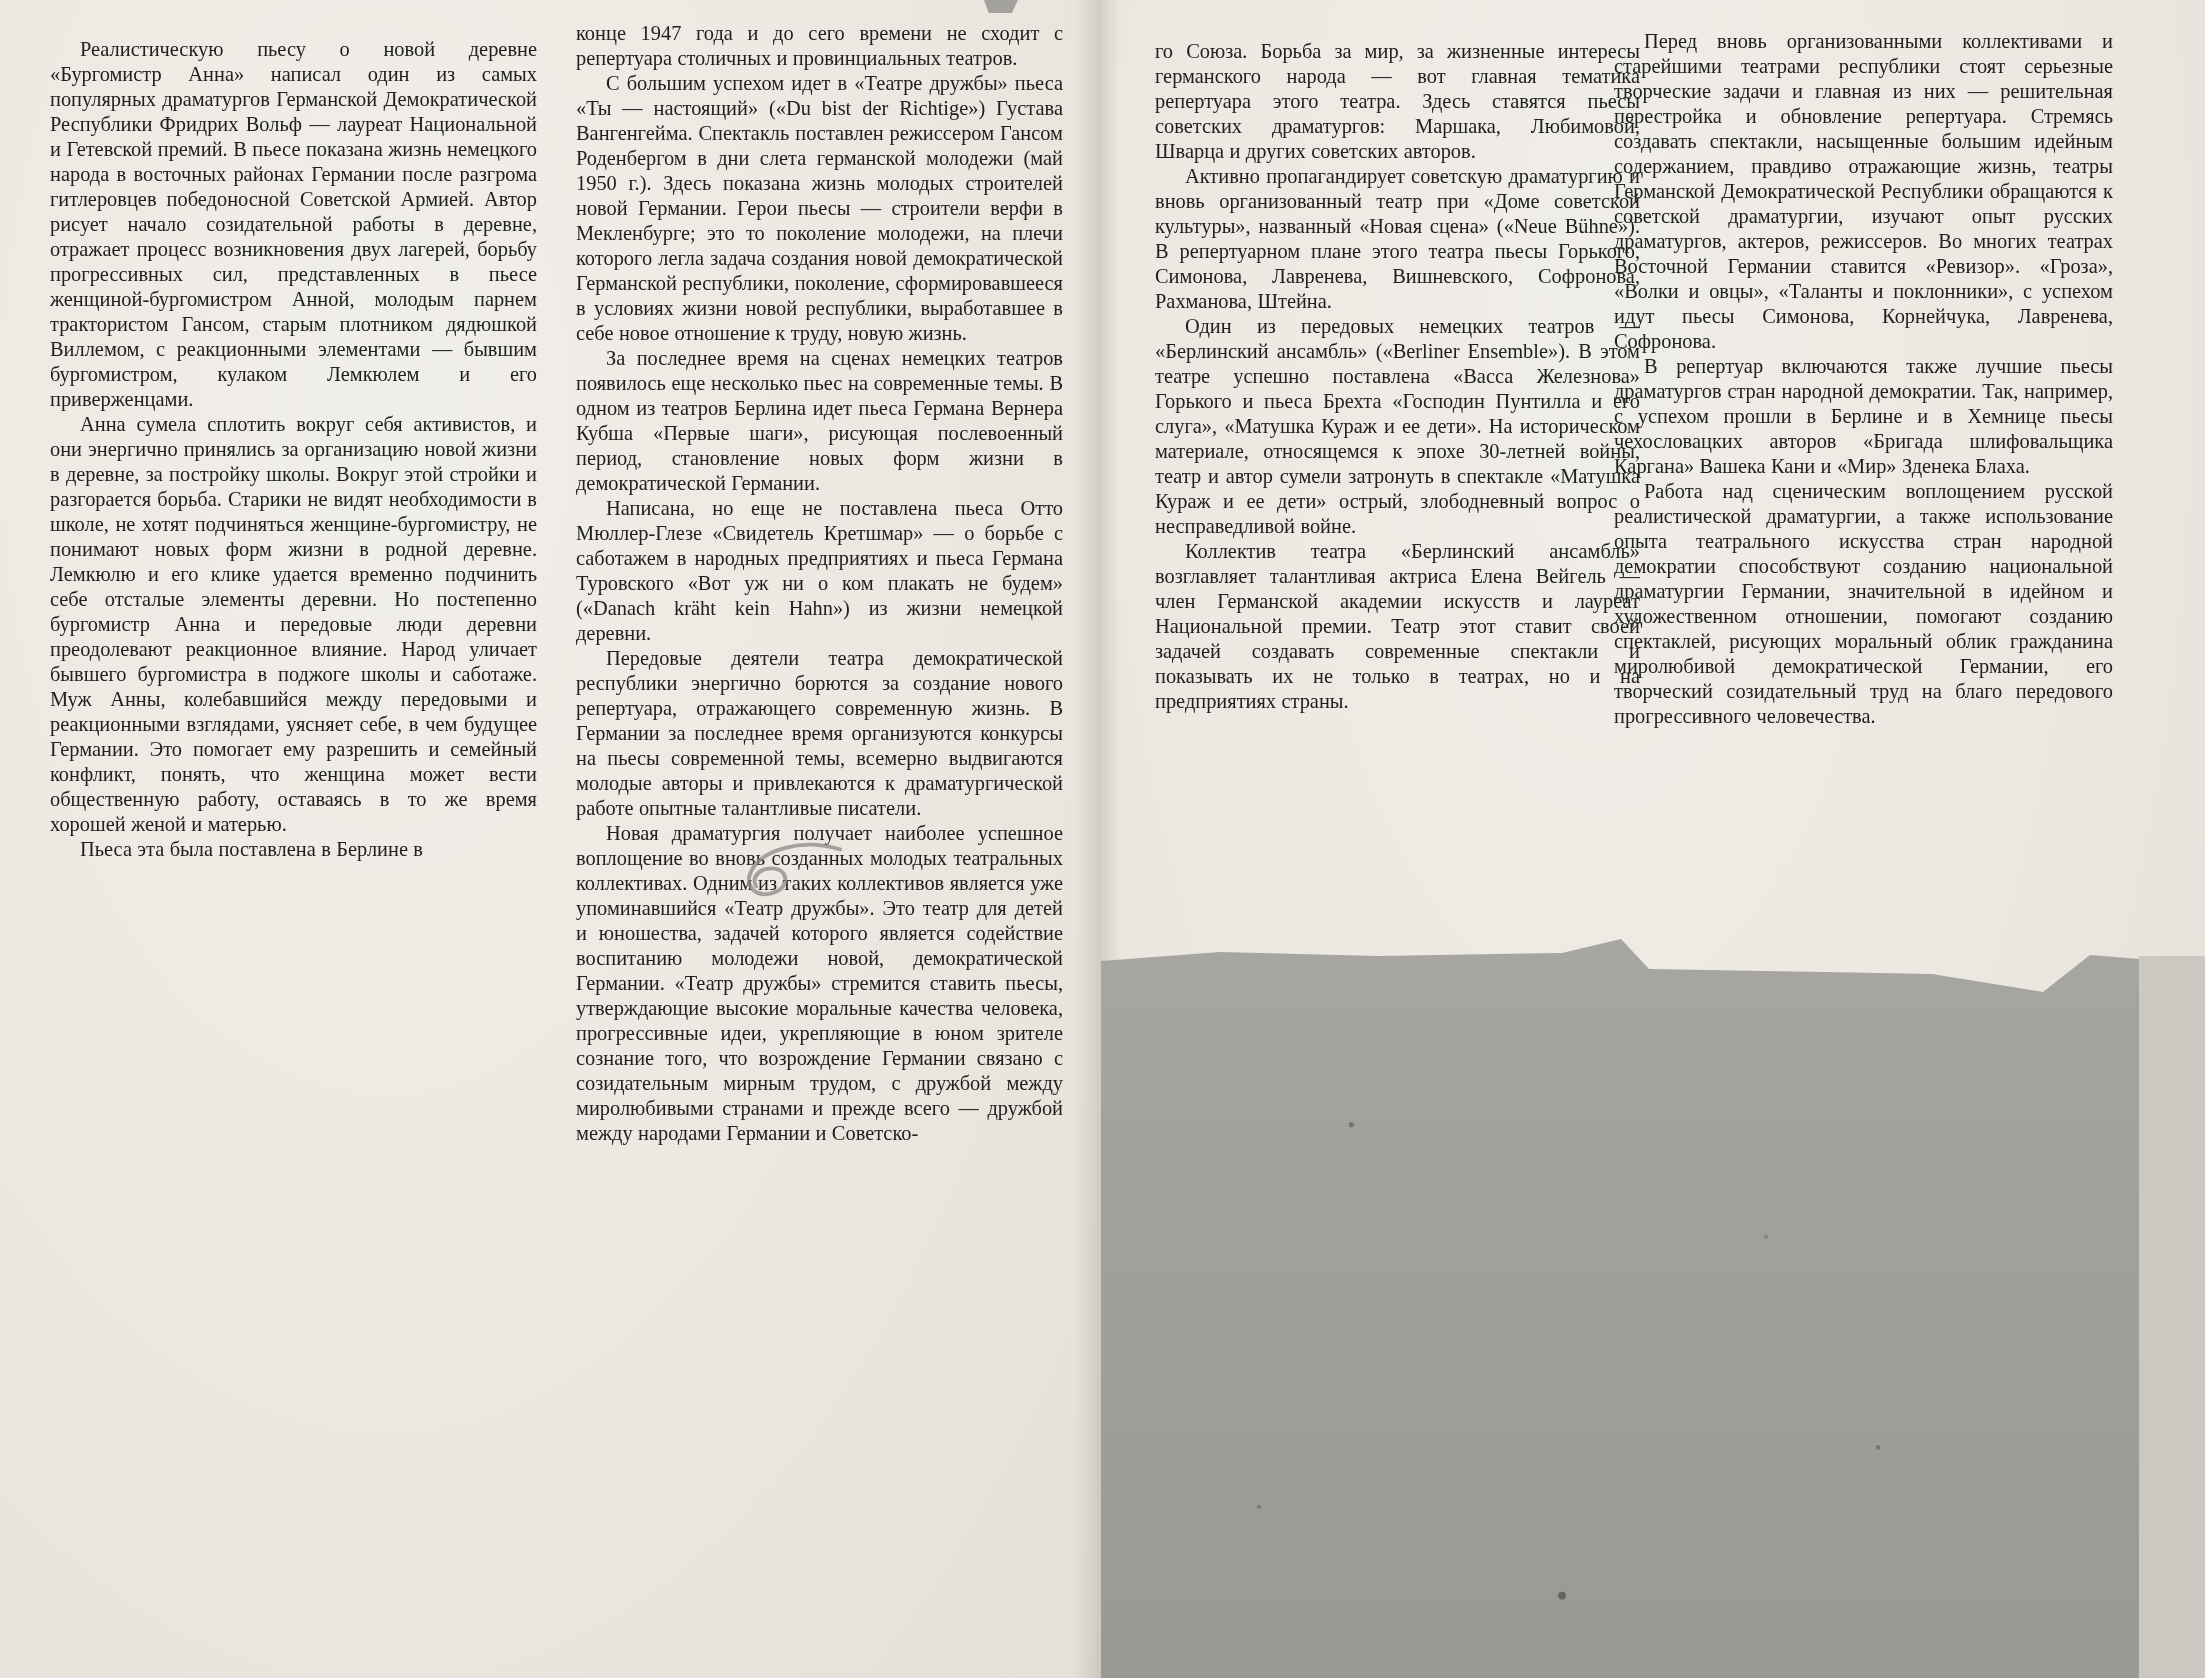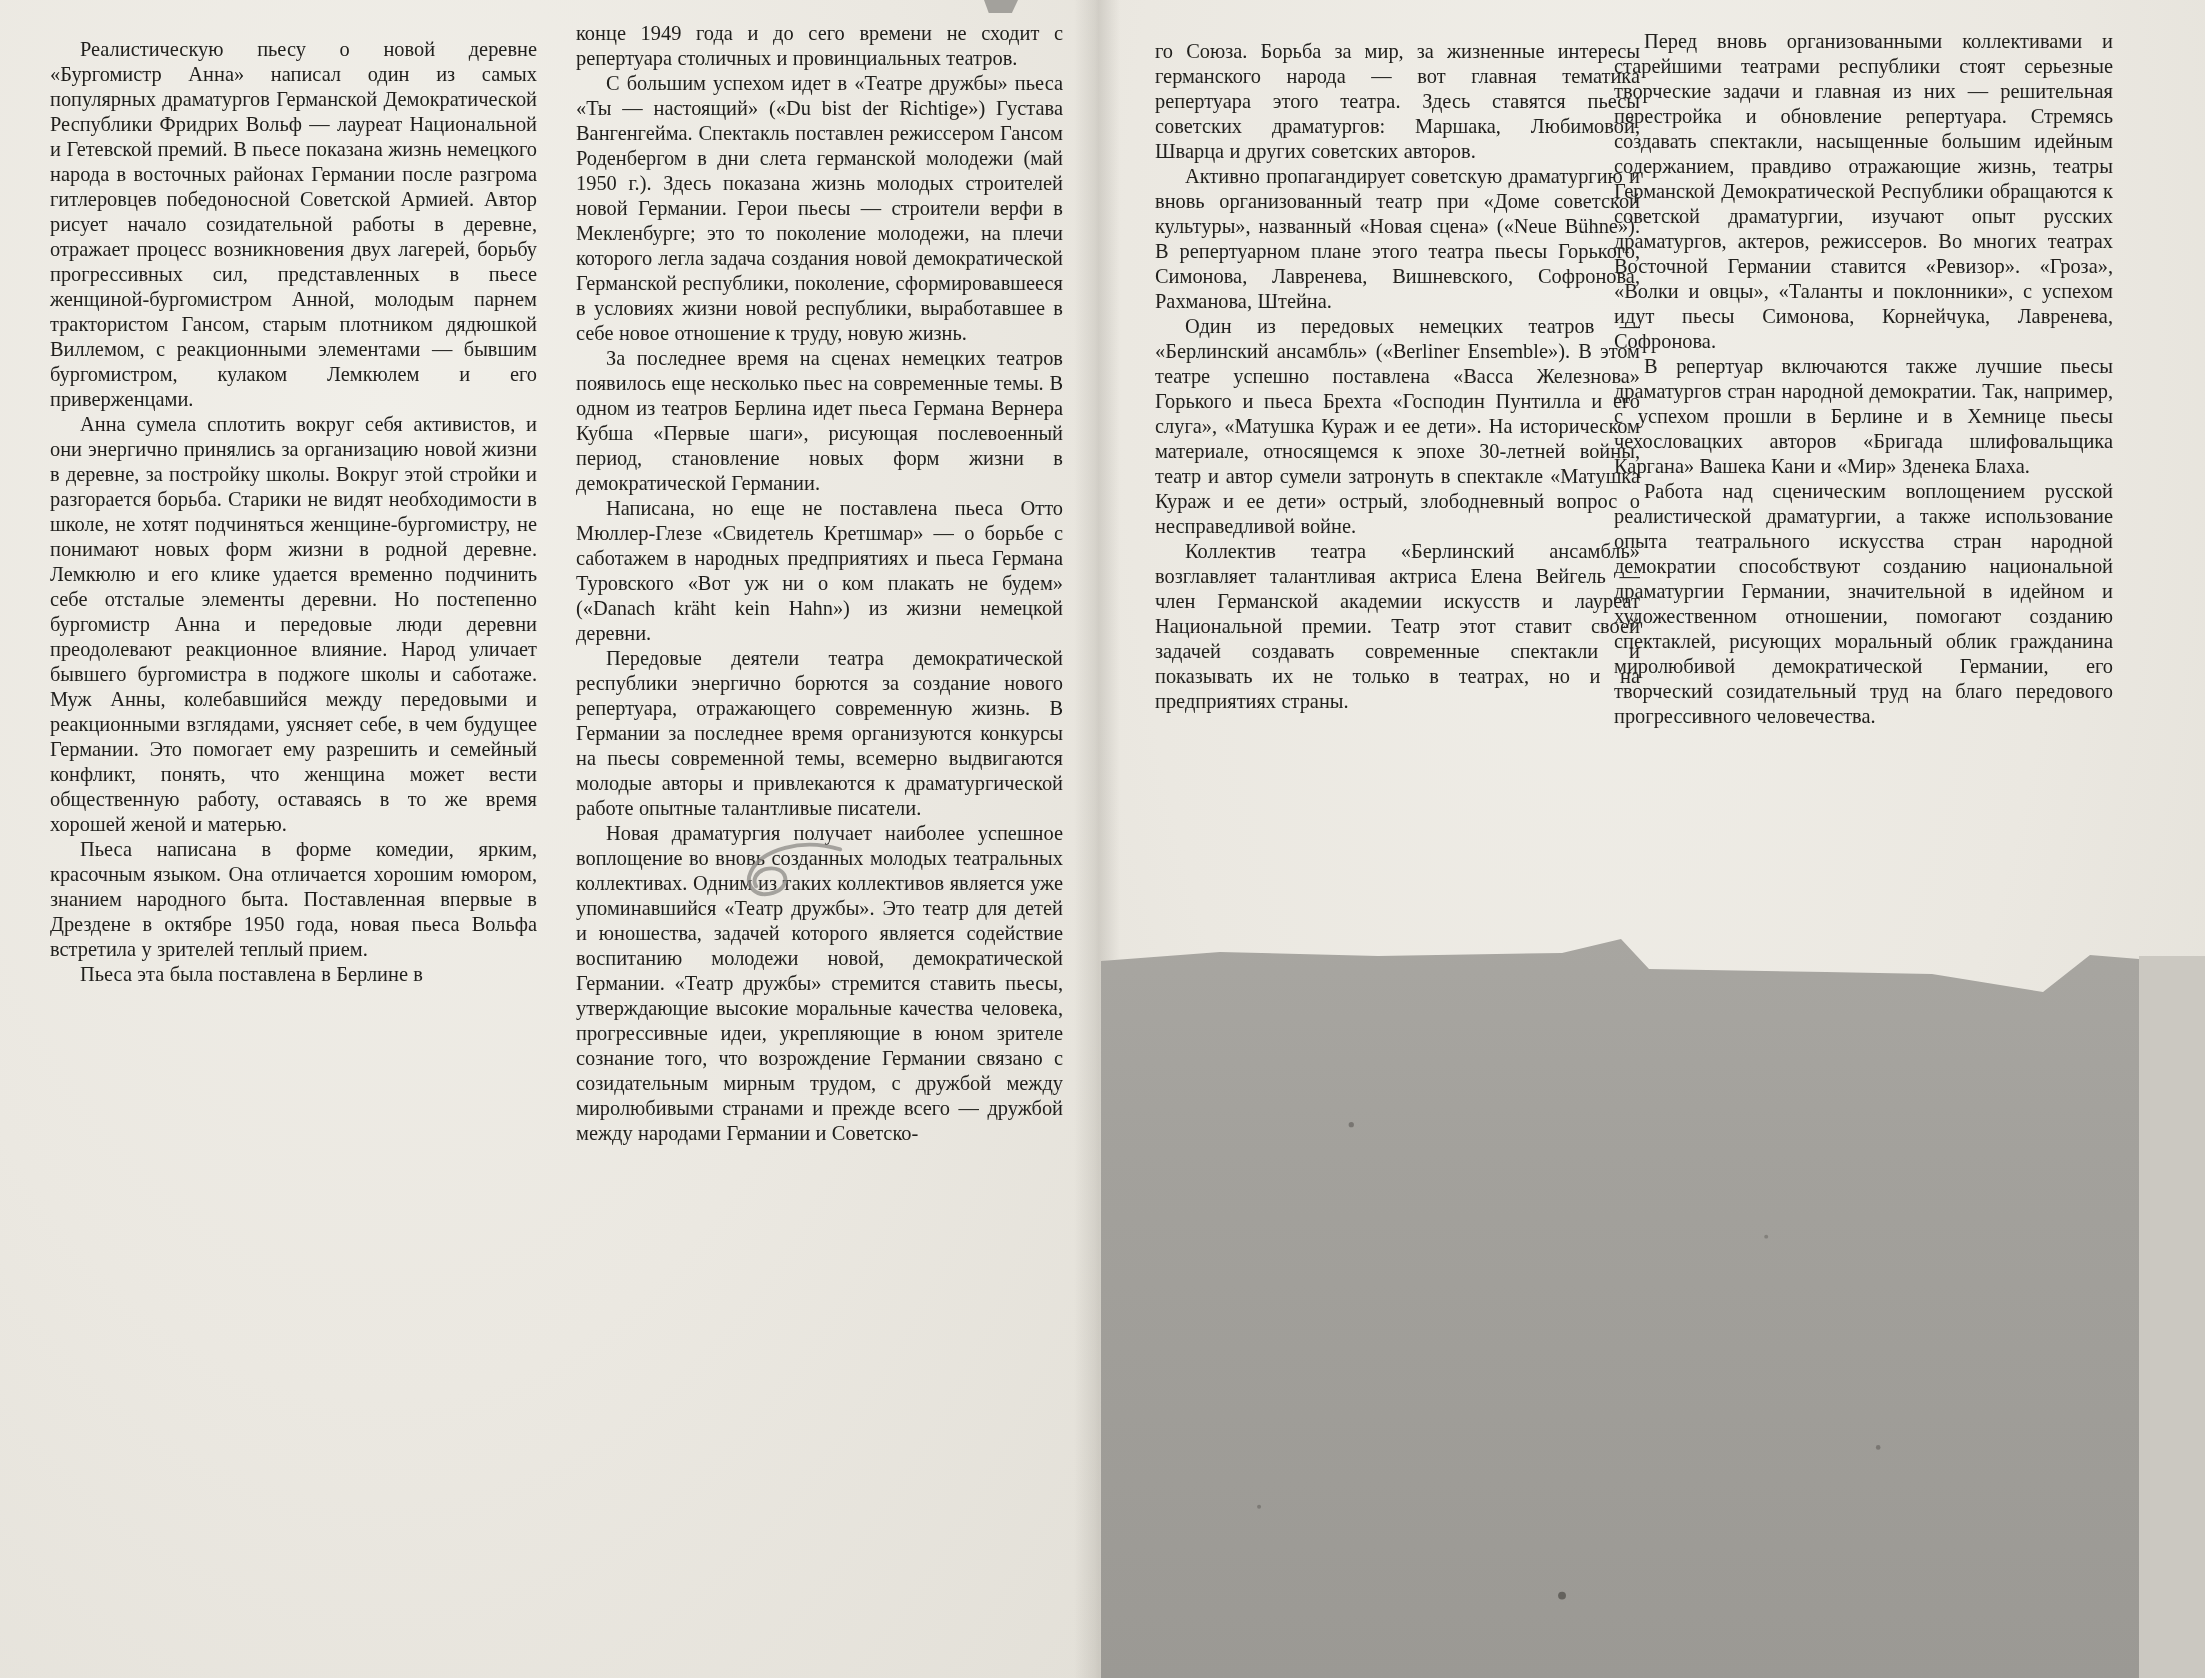--- a/index.html
+++ b/index.html
@@ -73,25 +73,24 @@
   <div class="paper-right"></div>
   <div class="fold-shadow"></div>
 
   <div class="backing"></div>
   <div class="backing-strip"></div>
   <div class="page-gap-notch"></div>
 
   <div class="col" id="col-0">
       <p>Реалистическую пьесу о новой деревне «Бургомистр Анна» написал один из самых популярных драматургов Германской Демократической Республики Фридрих Вольф — лауреат Национальной и Гетевской премий. В пьесе показана жизнь немецкого народа в восточных районах Германии после разгрома гитлеровцев победоносной Советской Армией. Автор рисует начало созидательной работы в деревне, отражает процесс возникновения двух лагерей, борьбу прогрессивных сил, представленных в пьесе женщиной-бургомистром Анной, молодым парнем трактористом Гансом, старым плотником дядюшкой Виллемом, с реакционными элементами — бывшим бургомистром, кулаком Лемкюлем и его приверженцами.</p>
       <p>Анна сумела сплотить вокруг себя активистов, и они энергично принялись за организацию новой жизни в деревне, за постройку школы. Вокруг этой стройки и разгорается борьба. Старики не видят необходимости в школе, не хотят подчиняться женщине-бургомистру, не понимают новых форм жизни в родной деревне. Лемкюлю и его клике удается временно подчинить себе отсталые элементы деревни. Но постепенно бургомистр Анна и передовые люди деревни преодолевают реакционное влияние. Народ уличает бывшего бургомистра в поджоге школы и саботаже. Муж Анны, колебавшийся между передовыми и реакционными взглядами, уясняет себе, в чем будущее Германии. Это помогает ему разрешить и семейный конфликт, понять, что женщина может вести общественную работу, оставаясь в то же время хорошей женой и матерью.</p>
-      <p>Пьеса написана в форме комедии, ярким, красочным языком. Она отличается хорошим юмором, знанием народного быта. Поставленная впервые в Дрездене в октябре 1950 года, новая пьеса Вольфа встретила у зрителей теплый прием.</p>
       <p>Пьеса эта была поставлена в Берлине в</p>
     </div>
   <div class="col" id="col-1">
-      <p class="no-indent">конце 1949 года и до сего времени не сходит с репертуара столичных и провинциальных театров.</p>
+      <p class="no-indent">конце 1947 года и до сего времени не сходит с репертуара столичных и провинциальных театров.</p>
       <p>С большим успехом идет в «Театре дружбы» пьеса «Ты — настоящий» («Du bist der Richtige») Густава Вангенгейма. Спектакль поставлен режиссером Гансом Роденбергом в дни слета германской молодежи (май 1950 г.). Здесь показана жизнь молодых строителей новой Германии. Герои пьесы — строители верфи в Мекленбурге; это то поколение молодежи, на плечи которого легла задача создания новой демократической Германской республики, поколение, сформировавшееся в условиях жизни новой республики, выработавшее в себе новое отношение к труду, новую жизнь.</p>
       <p>За последнее время на сценах немецких театров появилось еще несколько пьес на современные темы. В одном из театров Берлина идет пьеса Германа Вернера Кубша «Первые шаги», рисующая послевоенный период, становление новых форм жизни в демократической Германии.</p>
       <p>Написана, но еще не поставлена пьеса Отто Мюллер-Глезе «Свидетель Кретшмар» — о борьбе с саботажем в народных предприятиях и пьеса Германа Туровского «Вот уж ни о ком плакать не будем» («Danach kräht kein Hahn») из жизни немецкой деревни.</p>
       <p>Передовые деятели театра демократической республики энергично борются за создание нового репертуара, отражающего современную жизнь. В Германии за последнее время организуются конкурсы на пьесы современной темы, всемерно выдвигаются молодые авторы и привлекаются к драматургической работе опытные талантливые писатели.</p>
       <p>Новая драматургия получает наиболее успешное воплощение во вновь созданных молодых театральных коллективах. Одним из таких коллективов является уже упоминавшийся «Театр дружбы». Это театр для детей и юношества, задачей которого является содействие воспитанию молодежи новой, демократической Германии. «Театр дружбы» стремится ставить пьесы, утверждающие высокие моральные качества человека, прогрессивные идеи, укрепляющие в юном зрителе сознание того, что возрождение Германии связано с созидательным мирным трудом, с дружбой между миролюбивыми странами и прежде всего — дружбой между народами Германии и Советско-</p>
     </div>
   <div class="col" id="col-2">
       <p class="no-indent">го Союза. Борьба за мир, за жизненные интересы германского народа — вот главная тематика репертуара этого театра. Здесь ставятся пьесы советских драматургов: Маршака, Любимовой, Шварца и других советских авторов.</p>
       <p>Активно пропагандирует советскую драматургию и вновь организованный театр при «Доме советской культуры», названный «Новая сцена» («Neue Bühne»). В репертуарном плане этого театра пьесы Горького, Симонова, Лавренева, Вишневского, Софронова, Рахманова, Штейна.</p>
       <p>Один из передовых немецких театров — «Берлинский ансамбль» («Berliner Ensemble»). В этом театре успешно поставлена «Васса Железнова» Горького и пьеса Брехта «Господин Пунтилла и его слуга», «Матушка Кураж и ее дети». На историческом материале, относящемся к эпохе 30-летней войны, театр и автор сумели затронуть в спектакле «Матушка Кураж и ее дети» острый, злободневный вопрос о несправедливой войне.</p>

